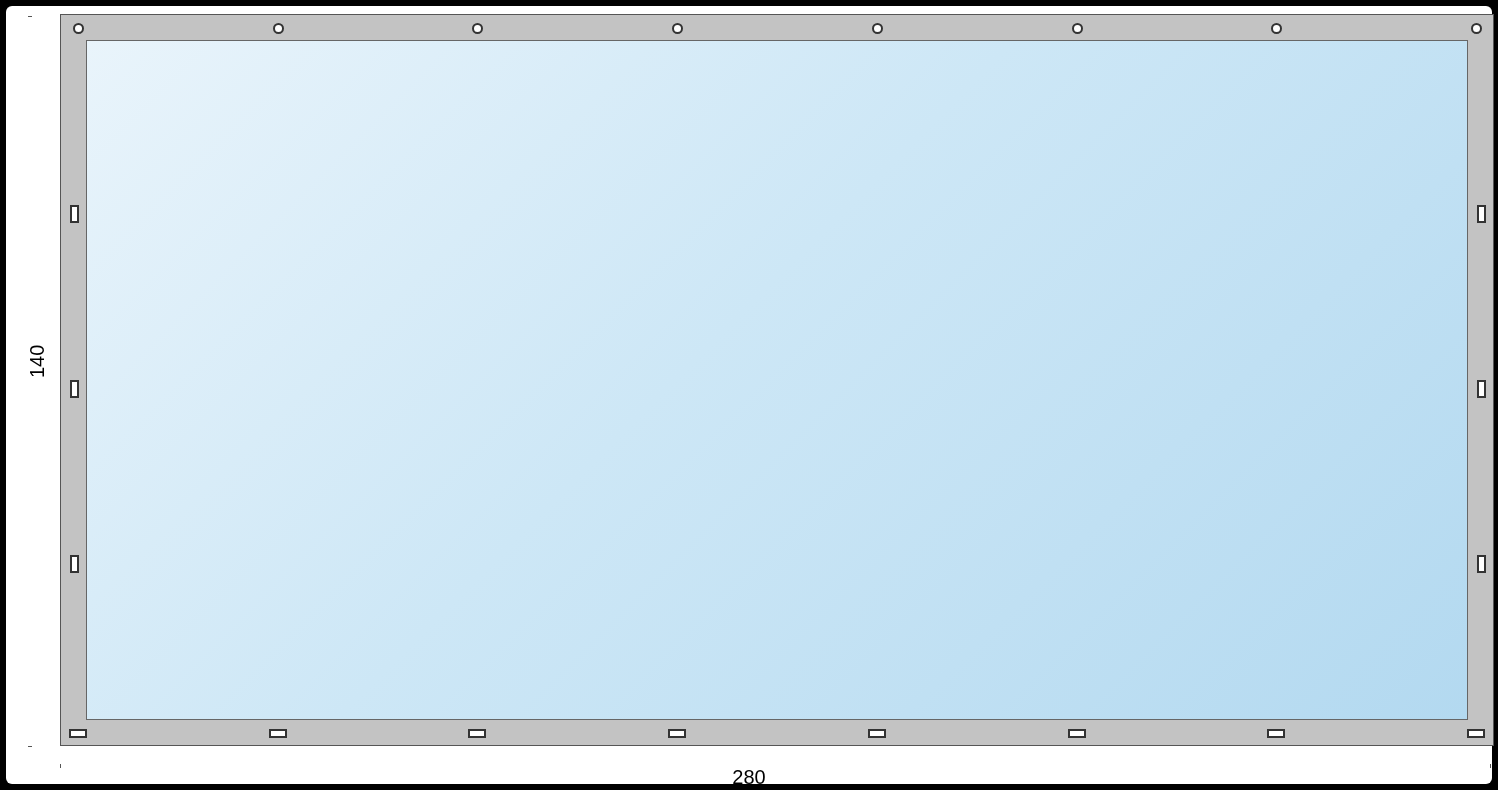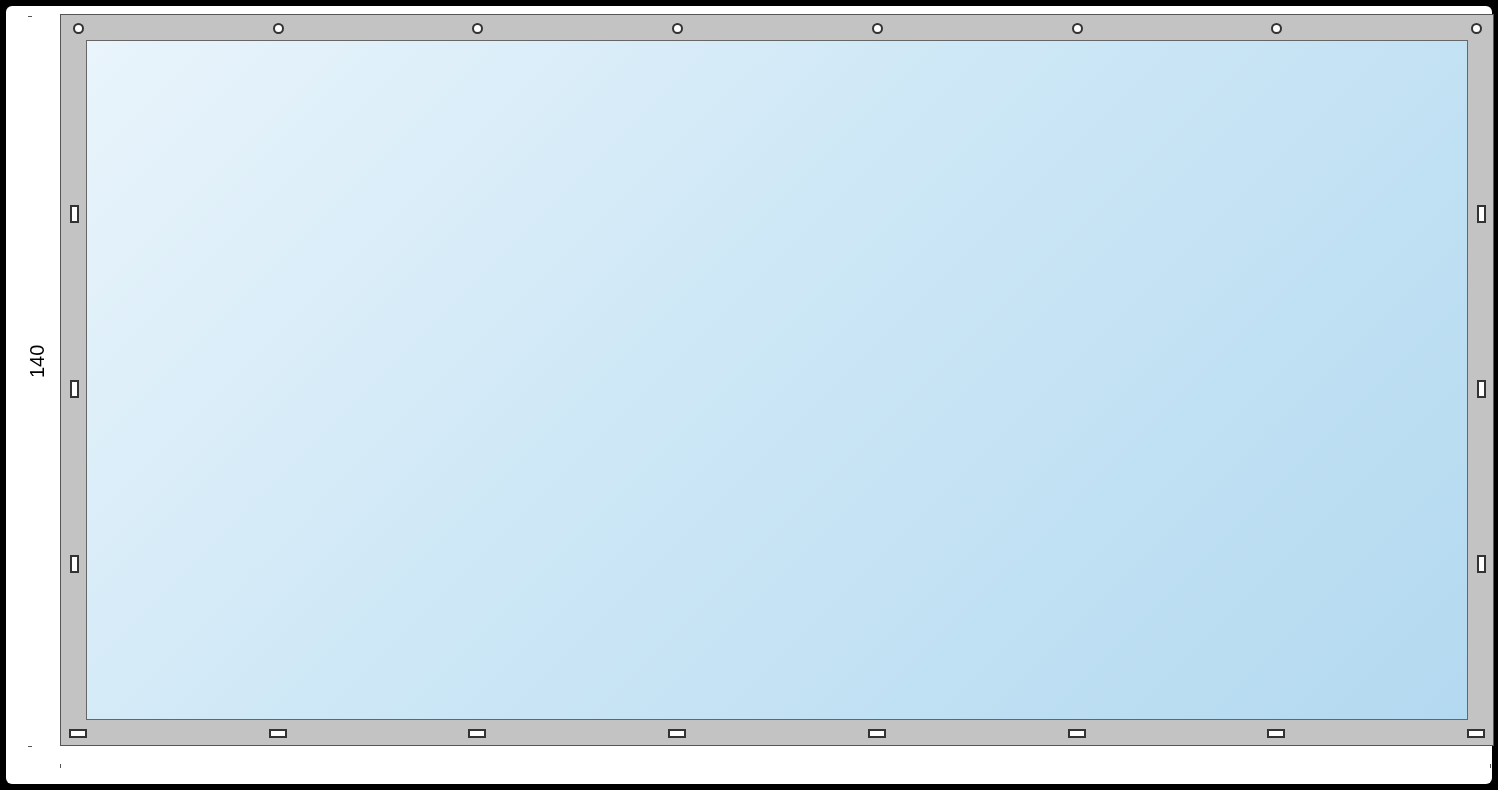--- a/index.html
+++ b/index.html
@@ -23,20 +23,21 @@
 </head>
 <body>
 
 <div class="stage">
   <div class="card">
 
     <span class="dim-v">140</span>
     <div class="tick-v1"></div>
     <div class="tick-v2"></div>
 
+    <div class="dim-h">280</div>
     <div class="tick-h1"></div>
     <div class="tick-h2"></div>
 
     <div class="tarp" id="tarp">
       <div class="window"></div>
     <div class="grommet" style="left: 12px; top: 8px;"></div>
         <div class="grommet" style="left: 211.714px; top: 8px;"></div>
         <div class="grommet" style="left: 411.429px; top: 8px;"></div>
         <div class="grommet" style="left: 611.143px; top: 8px;"></div>
         <div class="grommet" style="left: 810.857px; top: 8px;"></div>

